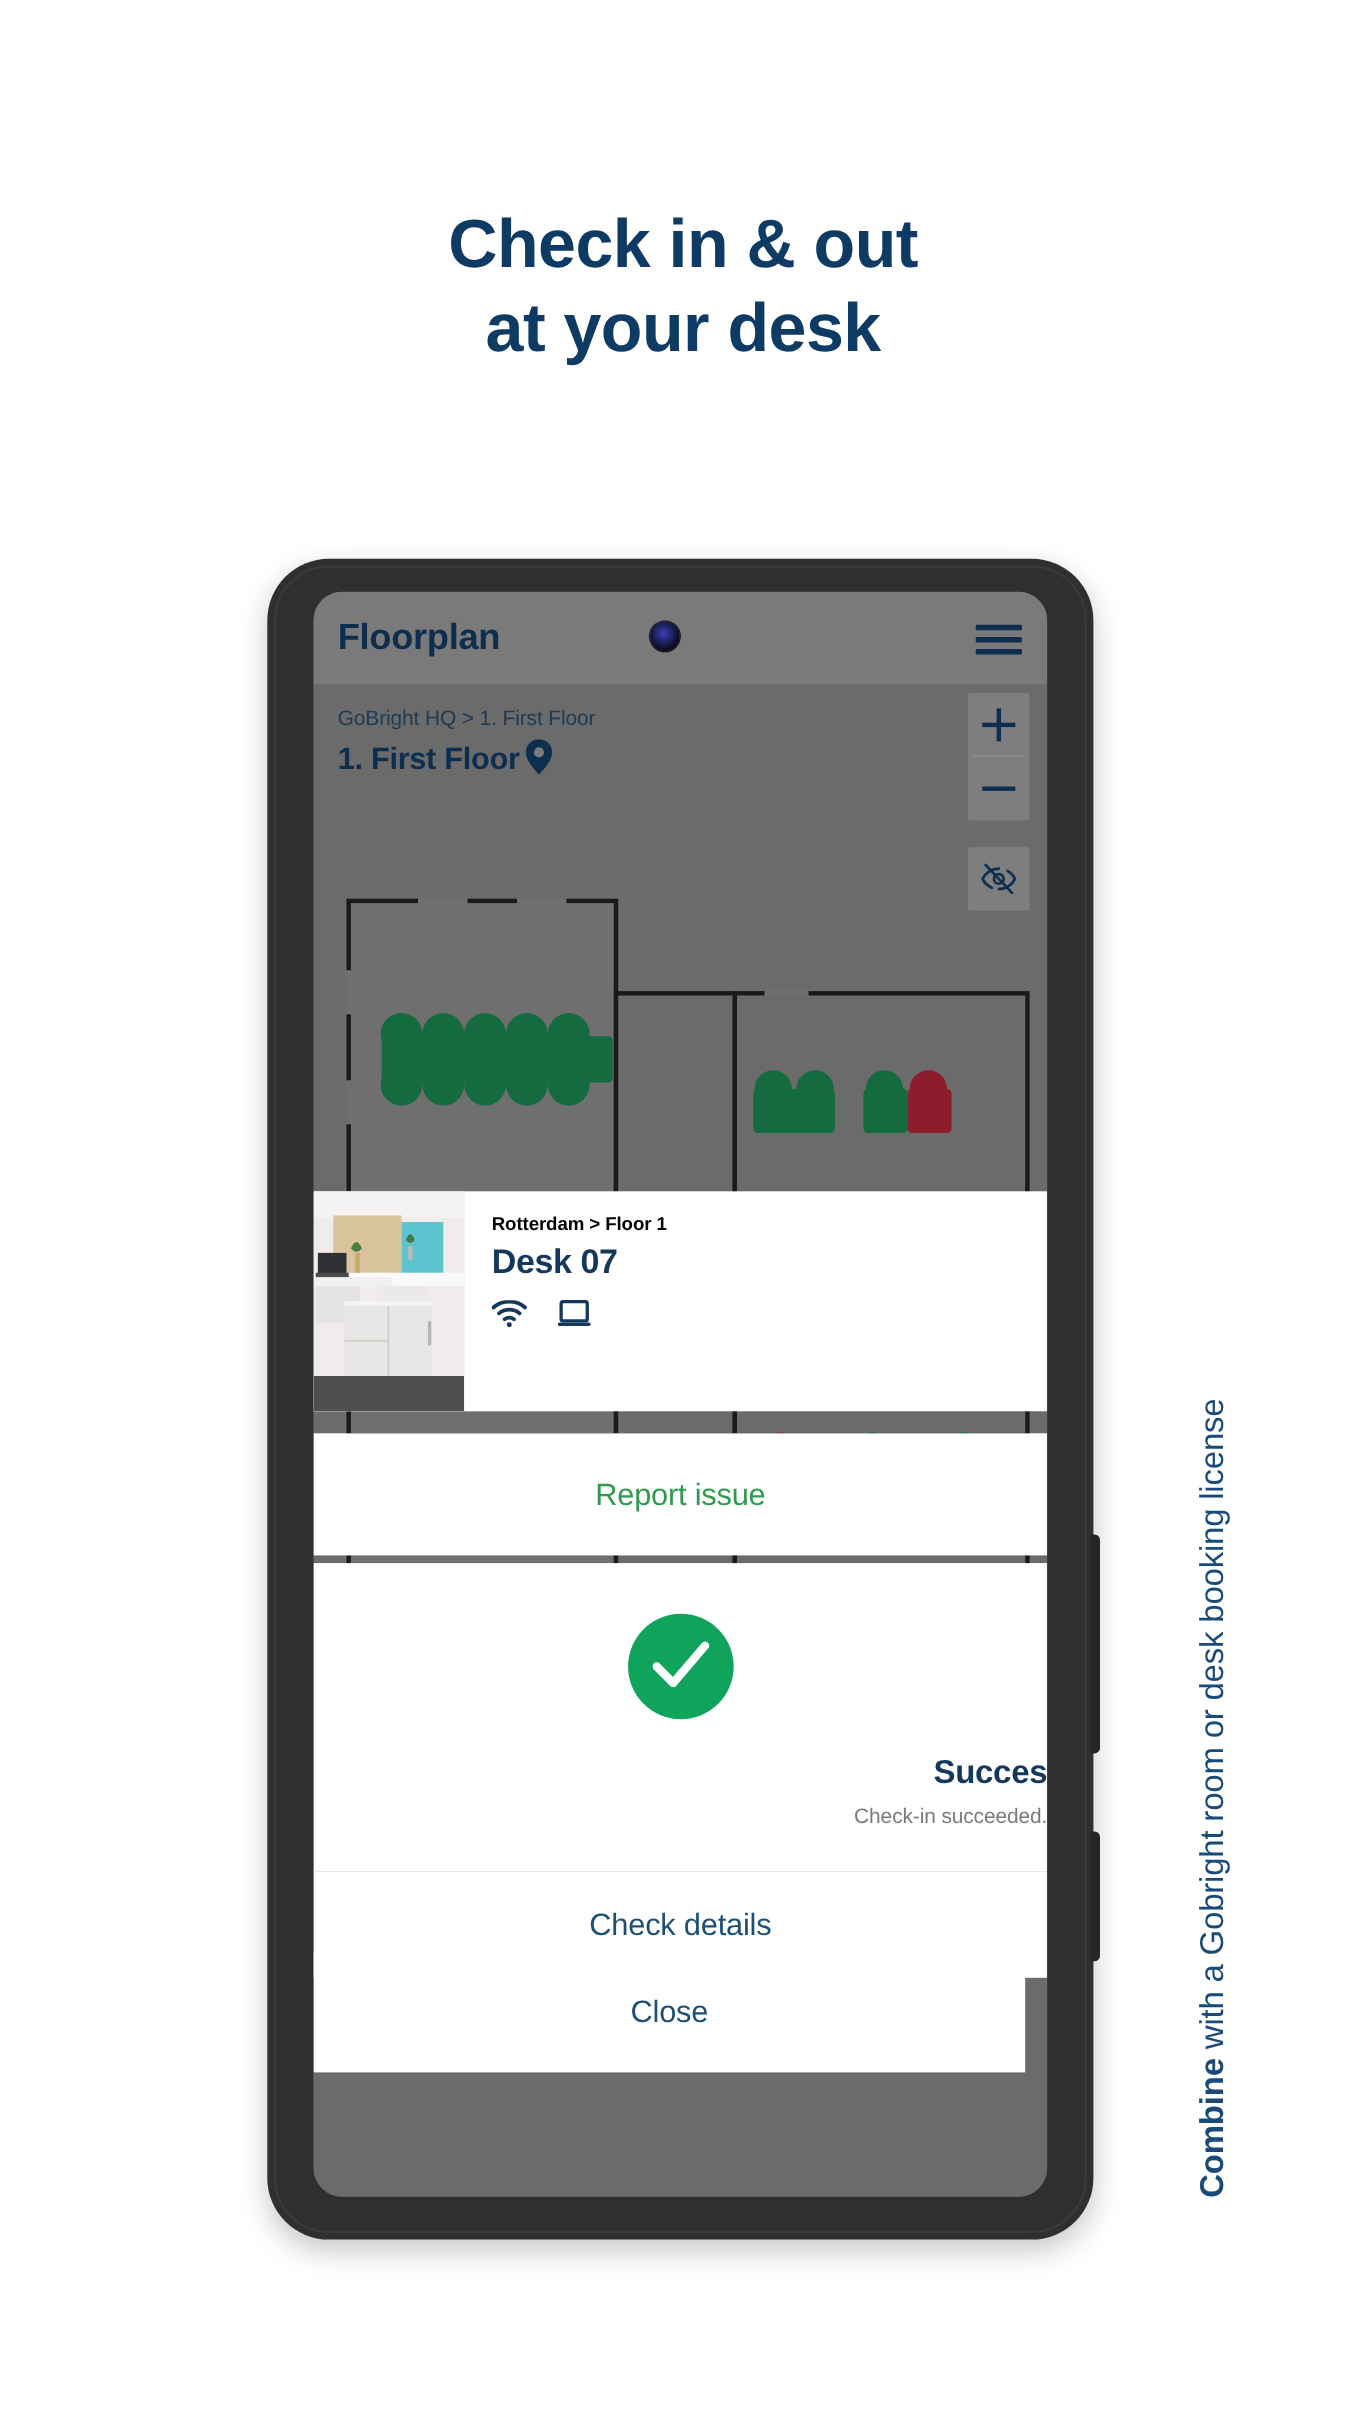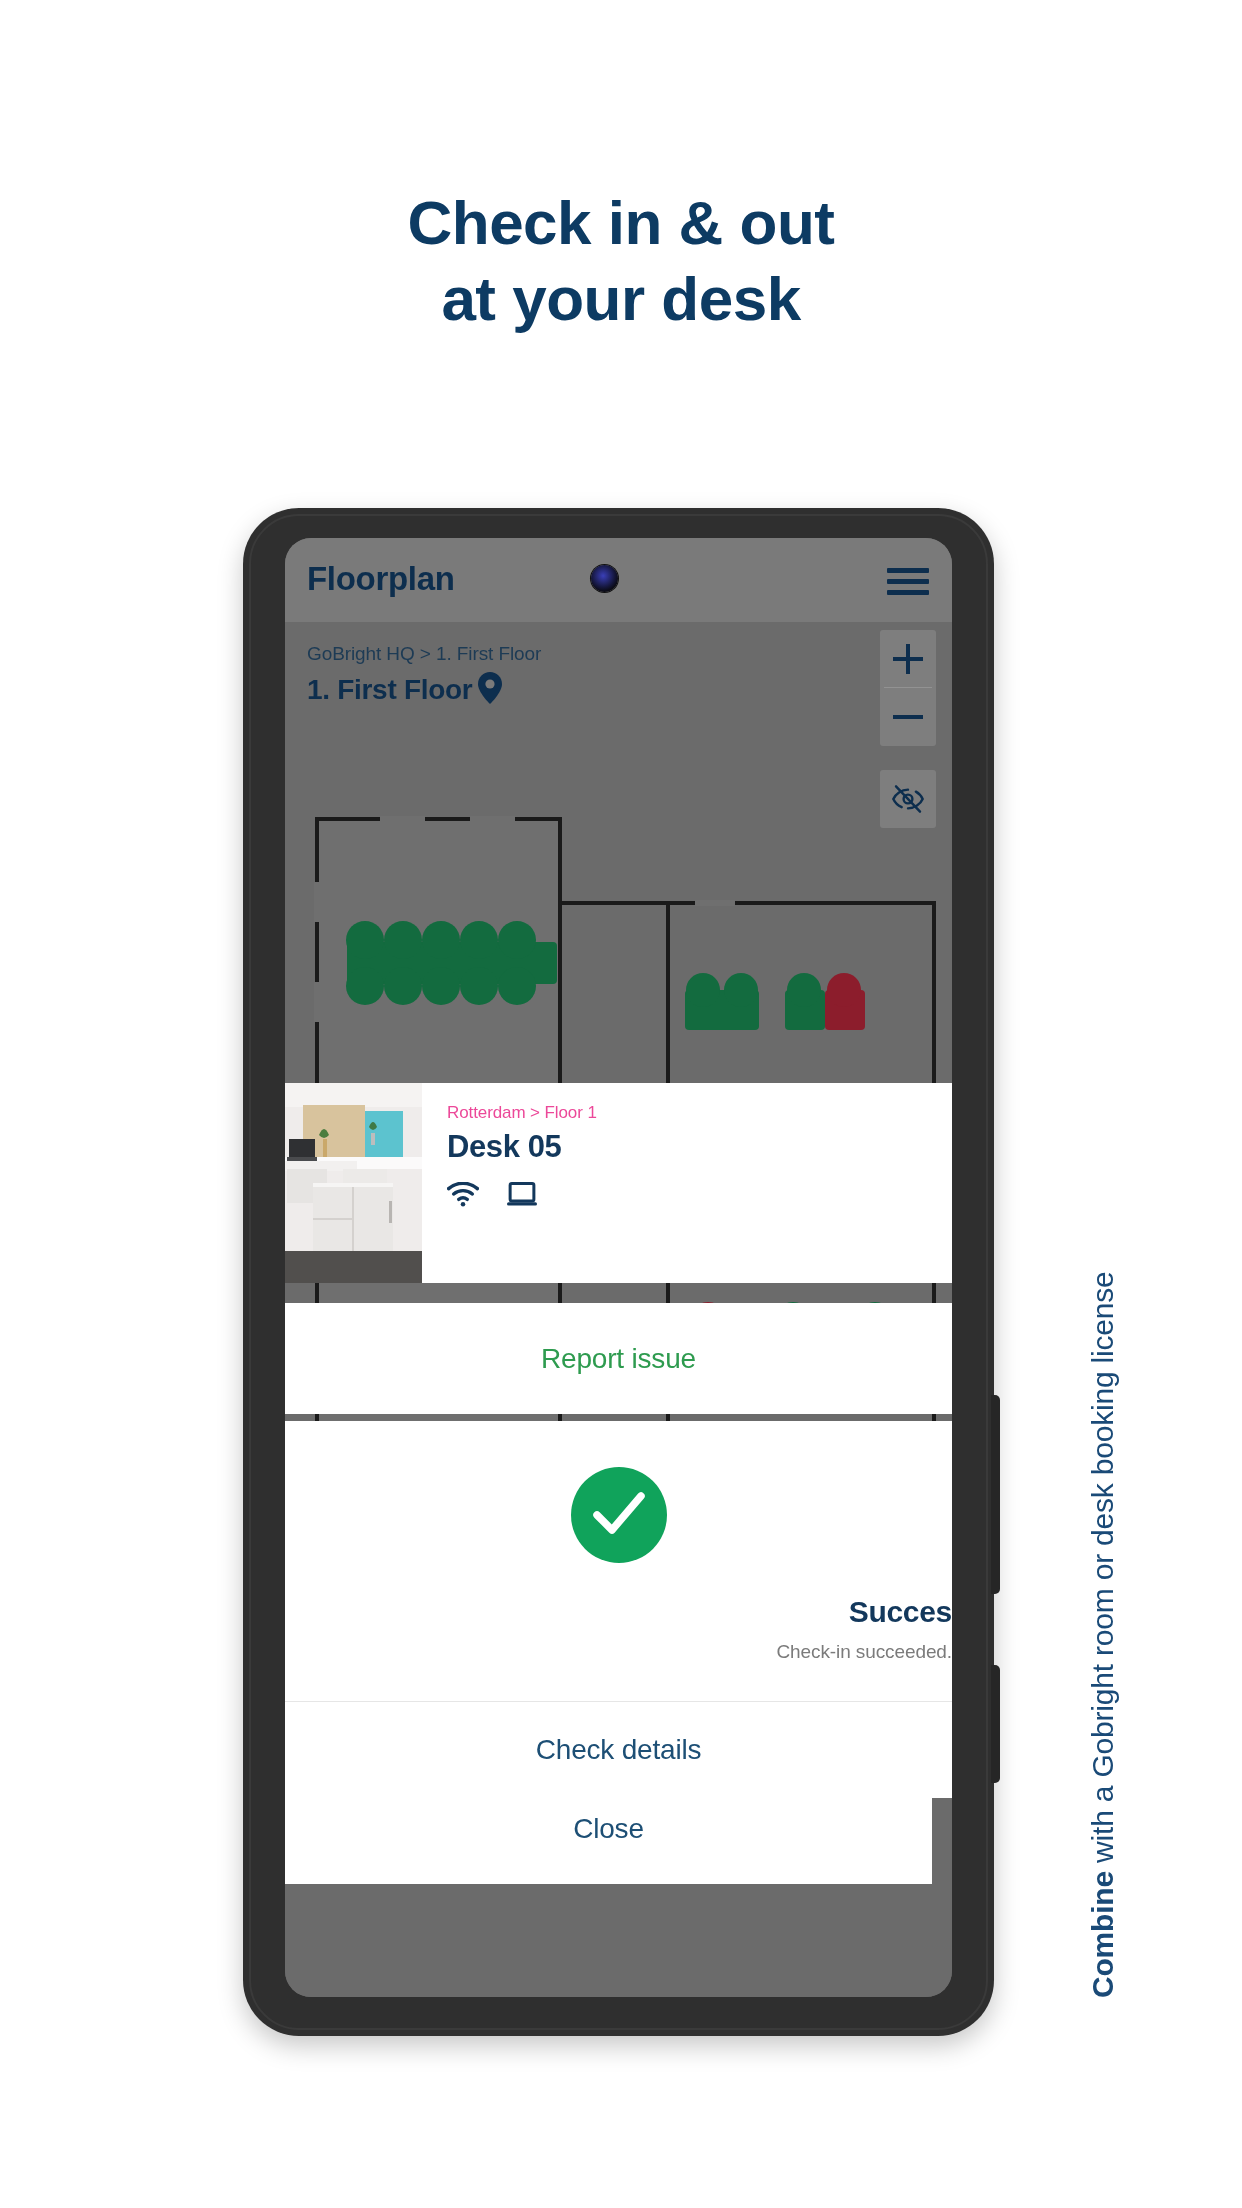--- a/index.html
+++ b/index.html
@@ -187,22 +187,22 @@
   .desk-photo {
     width: 137px; height: 200px;
     flex: 0 0 137px;
     position: relative;
     overflow: hidden;
     background: #cfcbc5;
   }
   .desk-body { flex: 1; padding: 20px 0 0 25px; }
   .desk-crumb {
     font-size: 17px;
-    font-weight: normal;
-    color: #ec4899;
+    font-weight: bold;
+    color: #000000;
     letter-spacing: -0.1px;
   }
   .desk-name {
     margin-top: 6px;
     font-size: 31px;
     font-weight: bold;
     color: #13385c;
     letter-spacing: -0.4px;
   }
   .desk-icons {
@@ -452,21 +452,21 @@
           <rect x="28" y="100" width="80" height="4" fill="#f6f5f4"></rect>
           <line x1="68" y1="104" x2="68" y2="172" stroke="#d4d1ce" stroke-width="2"></line>
           <line x1="28" y1="136" x2="68" y2="136" stroke="#d4d1ce" stroke-width="2"></line>
           <rect x="104" y="118" width="3" height="22" fill="#b8b5b2"></rect>
           <rect x="0" y="168" width="137" height="32" fill="#4a4846"></rect>
           <rect x="0" y="168" width="137" height="32" fill="#514f4d"></rect>
         </svg>
       </div>
       <div class="desk-body">
         <div class="desk-crumb">Rotterdam &gt; Floor 1</div>
-        <div class="desk-name">Desk 05</div>
+        <div class="desk-name">Desk 07</div>
         <div class="desk-icons">
           <svg width="32" height="25" viewBox="0 0 24 18">
             <path d="M1.2 4.6a16.5 16.5 0 0 1 21.6 0" fill="none" stroke="#13385c" stroke-width="2.6" stroke-linecap="round"></path>
             <path d="M5 8.6a11 11 0 0 1 14 0" fill="none" stroke="#13385c" stroke-width="2.6" stroke-linecap="round"></path>
             <path d="M8.8 12.6a5.6 5.6 0 0 1 6.4 0" fill="none" stroke="#13385c" stroke-width="2.6" stroke-linecap="round"></path>
             <circle cx="12" cy="16.3" r="1.7" fill="#13385c"></circle>
           </svg>
           <svg width="30" height="26" viewBox="0 0 24 20">
             <rect x="2.5" y="1.5" width="19" height="14" rx="1.4" fill="none" stroke="#13385c" stroke-width="2.4"></rect>
             <rect x="0" y="16.6" width="24" height="2.6" rx="1.3" fill="#13385c"></rect>

